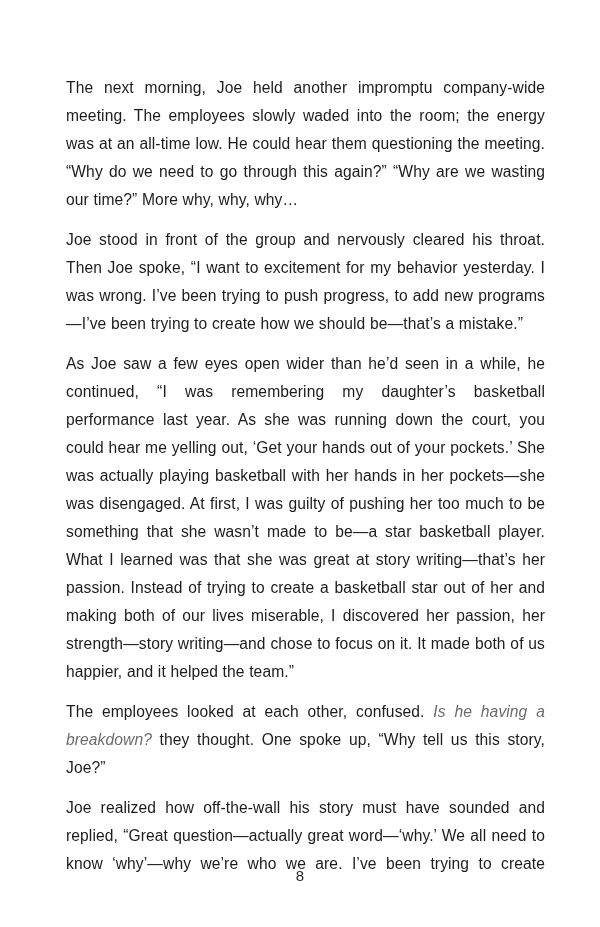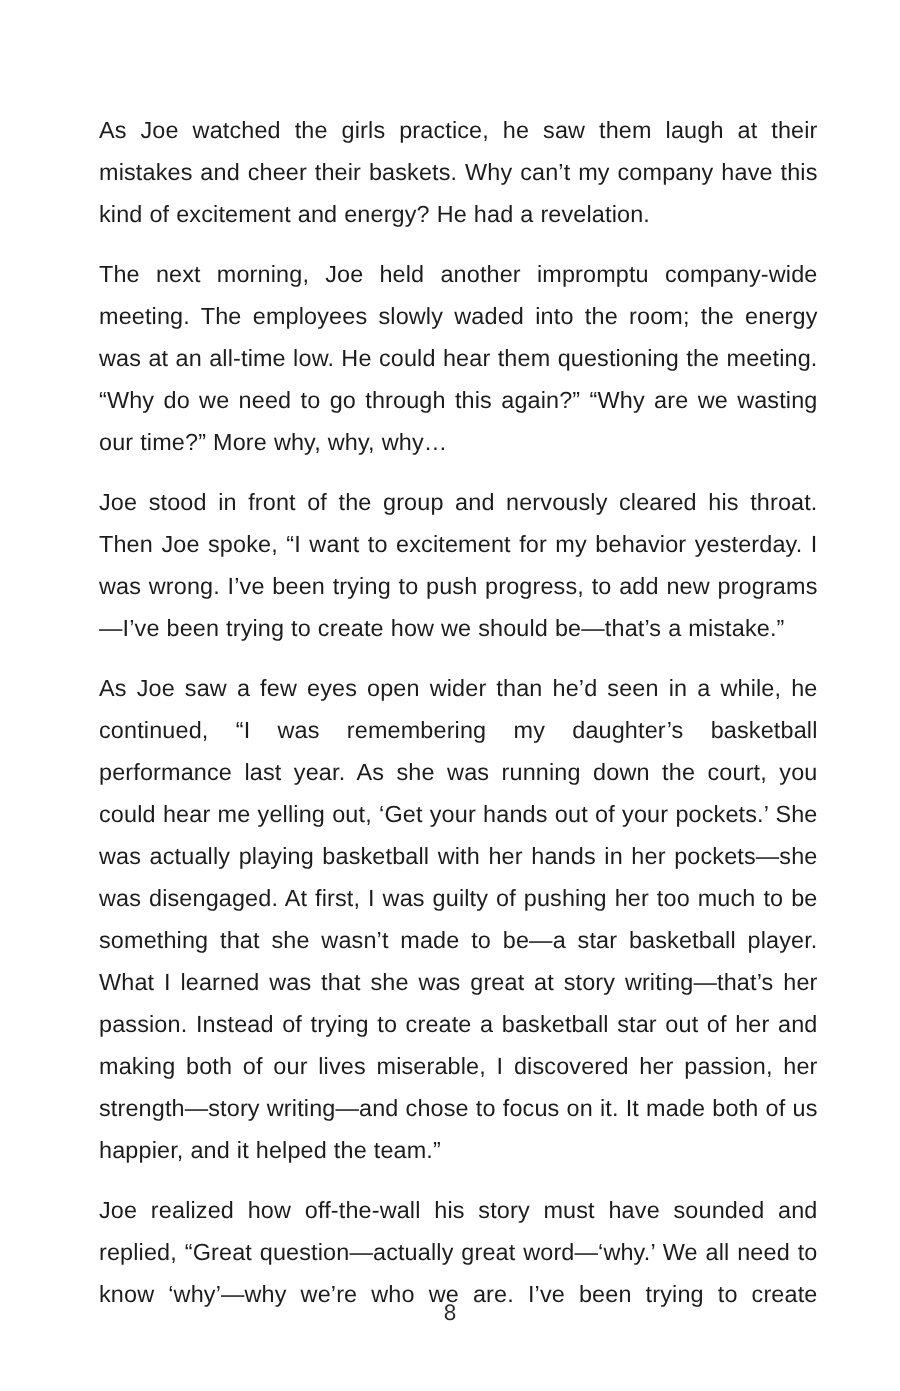--- a/index.html
+++ b/index.html
@@ -62,28 +62,28 @@
     color: #2a2a2a;
   }
 </style>
 </head>
 <body>
 
 <div class="page">
 
   <div class="text-block">
 
-    <p class="para">As Joe watched the girls practice, he saw them laugh at their mistakes and cheer their baskets. Why can’t my company have this kind of excitement and energy? He had a revelation.</p>
 
     <p class="para">The next morning, Joe held another impromptu company-wide meeting. The employees slowly waded into the room; the energy was at an all-time low. He could hear them questioning the meeting. “Why do we need to go through this again?” “Why are we wasting our time?” More why, why, why…</p>
 
     <p class="para">Joe stood in front of the group and nervously cleared his throat. Then Joe spoke, “I want to excitement for my behavior yesterday. I was wrong. I’ve been trying to push progress, to add new programs—I’ve been trying to create how we should be—that’s a mistake.”</p>
 
     <p class="para">As Joe saw a few eyes open wider than he’d seen in a while, he continued, “I was remembering my daughter’s basketball performance last year. As she was running down the court, you could hear me yelling out, ‘Get your hands out of your pockets.’ She was actually playing basketball with her hands in her pockets—she was disengaged. At first, I was guilty of pushing her too much to be something that she wasn’t made to be—a star basketball player. What I learned was that she was great at story writing—that’s her passion. Instead of trying to create a basketball star out of her and making both of our lives miserable, I discovered her passion, her strength—story writing—and chose to focus on it. It made both of us happier, and it helped the team.”</p>
 
+    <p class="para"><span>The employees looked at each other, confused. </span><span class="thought">Is he having a breakdown?</span><span> they thought. One spoke up, “Why tell us this story, Joe?”</span></p>
 
     <p class="para continues">Joe realized how off-the-wall his story must have sounded and replied, “Great question—actually great word—‘why.’ We all need to know ‘why’—why we’re who we are. I’ve been trying to create</p>
 
   </div>
 
   <div class="folio">8</div>
 
 </div>
 
 </body></html>

